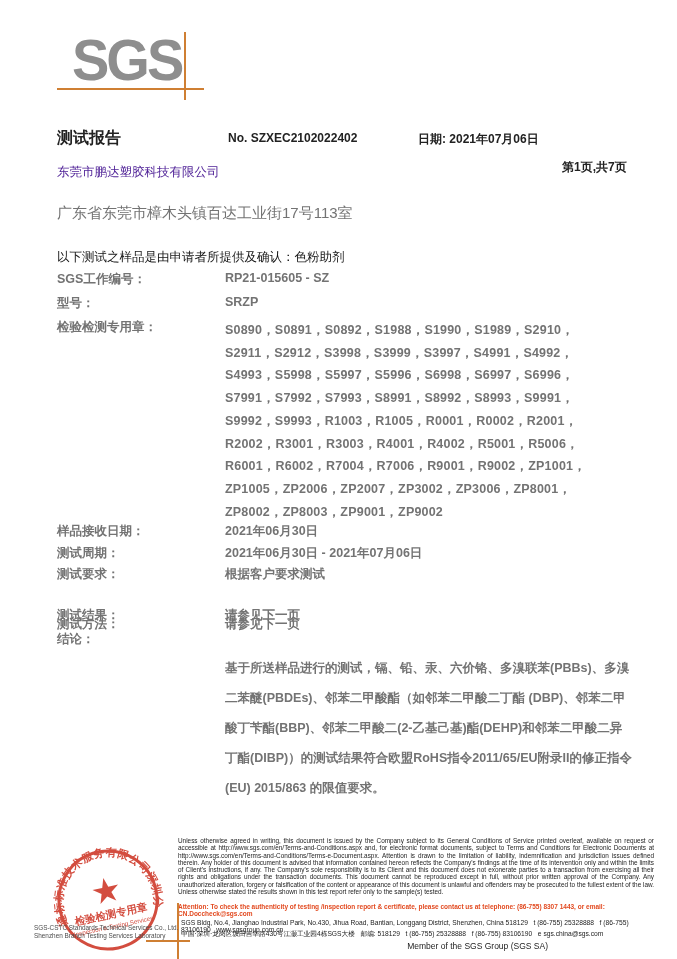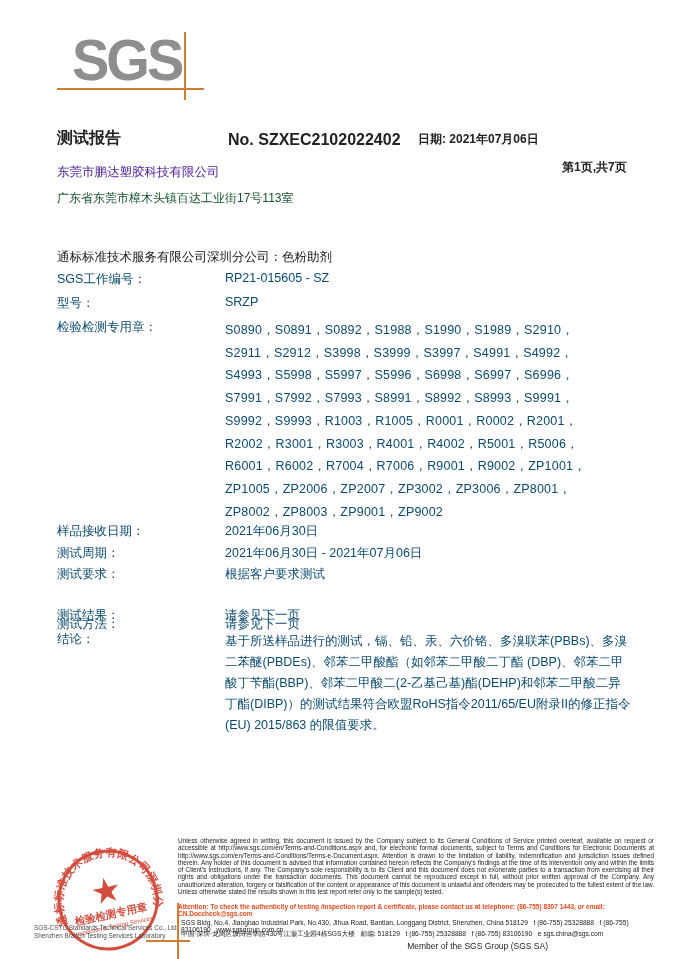--- a/index.html
+++ b/index.html
@@ -14,36 +14,36 @@
   .logo-text{
     left:72px;top:28px;
     font-size:56px;font-weight:700;color:#8e8e8e;
     letter-spacing:-3px;transform:scaleY(1.02);
   }
   .crop-v-top{left:184px;top:32px;width:2px;height:68px;background:#cf7f33;}
   .crop-h-top{left:57px;top:88px;width:147px;height:2px;background:#cf7f33;}
 
   .title-row{left:0;top:128px;width:677px;height:22px;}
   .doc-title{left:57px;top:0;font-size:16px;font-weight:700;color:#222;}
-  .doc-no{left:228px;top:3px;font-size:16px;font-weight:700;color:#222;}
+  .doc-no{left:228px;top:3px;font-size:12px;font-weight:700;color:#222;}
   .doc-date{left:418px;top:3px;font-size:12px;font-weight:700;color:#222;}
   .doc-page{left:562px;top:3px;font-size:12px;font-weight:700;color:#222;margin-top:28px;}
 
   .applicant-name{left:57px;top:164px;font-size:12.5px;color:#4c1d95;}
-  .applicant-addr{left:57px;top:190px;font-size:12px;color:#14532d;}
+  .applicant-addr{left:57px;top:204px;font-size:15px;color:#737373;}
 
   .intro{left:57px;top:249px;font-size:12.5px;color:#161616;}
 
   
-  .row{left:57px;width:575px;display:flex;font-size:12.5px;color:#0c4a6e;}
+  .row{left:57px;width:575px;display:flex;font-size:12.5px;color:#737373;font-weight:bold;}
   .row .lbl{width:168px;flex:0 0 168px;}
   .row .val{flex:1;}
   .pre{white-space:pre-line;}
   .codes{line-height:22.7px;letter-spacing:0.2px;}
-  .conclusion-val{line-height:21px;width:430px;}
+  .conclusion-val{line-height:30px;width:430px;margin-top:22px;}
 
   
   .legal{
     left:178px;top:837px;width:476px;
     font-size:6.4px;line-height:7.3px;text-align:justify;color:#242424;
   }
   .attention{
     left:178px;top:903px;width:476px;
     font-size:6.5px;line-height:7.4px;font-weight:700;color:#e2491f;
   }
@@ -70,21 +70,21 @@
 <div class="abs title-row">
   <span class="abs doc-title">测试报告</span>
   <span class="abs doc-no">No. SZXEC2102022402</span>
   <span class="abs doc-date">日期: 2021年07月06日</span>
   <span class="abs doc-page">第1页,共7页</span>
 </div>
 
 <div class="abs applicant-name">东莞市鹏达塑胶科技有限公司</div>
 <div class="abs applicant-addr">广东省东莞市樟木头镇百达工业街17号113室</div>
 
-<div class="abs intro">通标标准技术服务有限公司深圳分公司：色粉助剂</div>
+<div class="abs intro">以下测试之样品是由申请者所提供及确认：色粉助剂</div>
 
 <div class="abs row" style="top:271px">
   <span class="lbl">SGS工作编号：</span>
   <span class="val">RP21-015605 - SZ</span>
 </div>
 
 <div class="abs row" style="top:295px">
   <span class="lbl">型号：</span>
   <span class="val">SRZP</span>
 </div>

